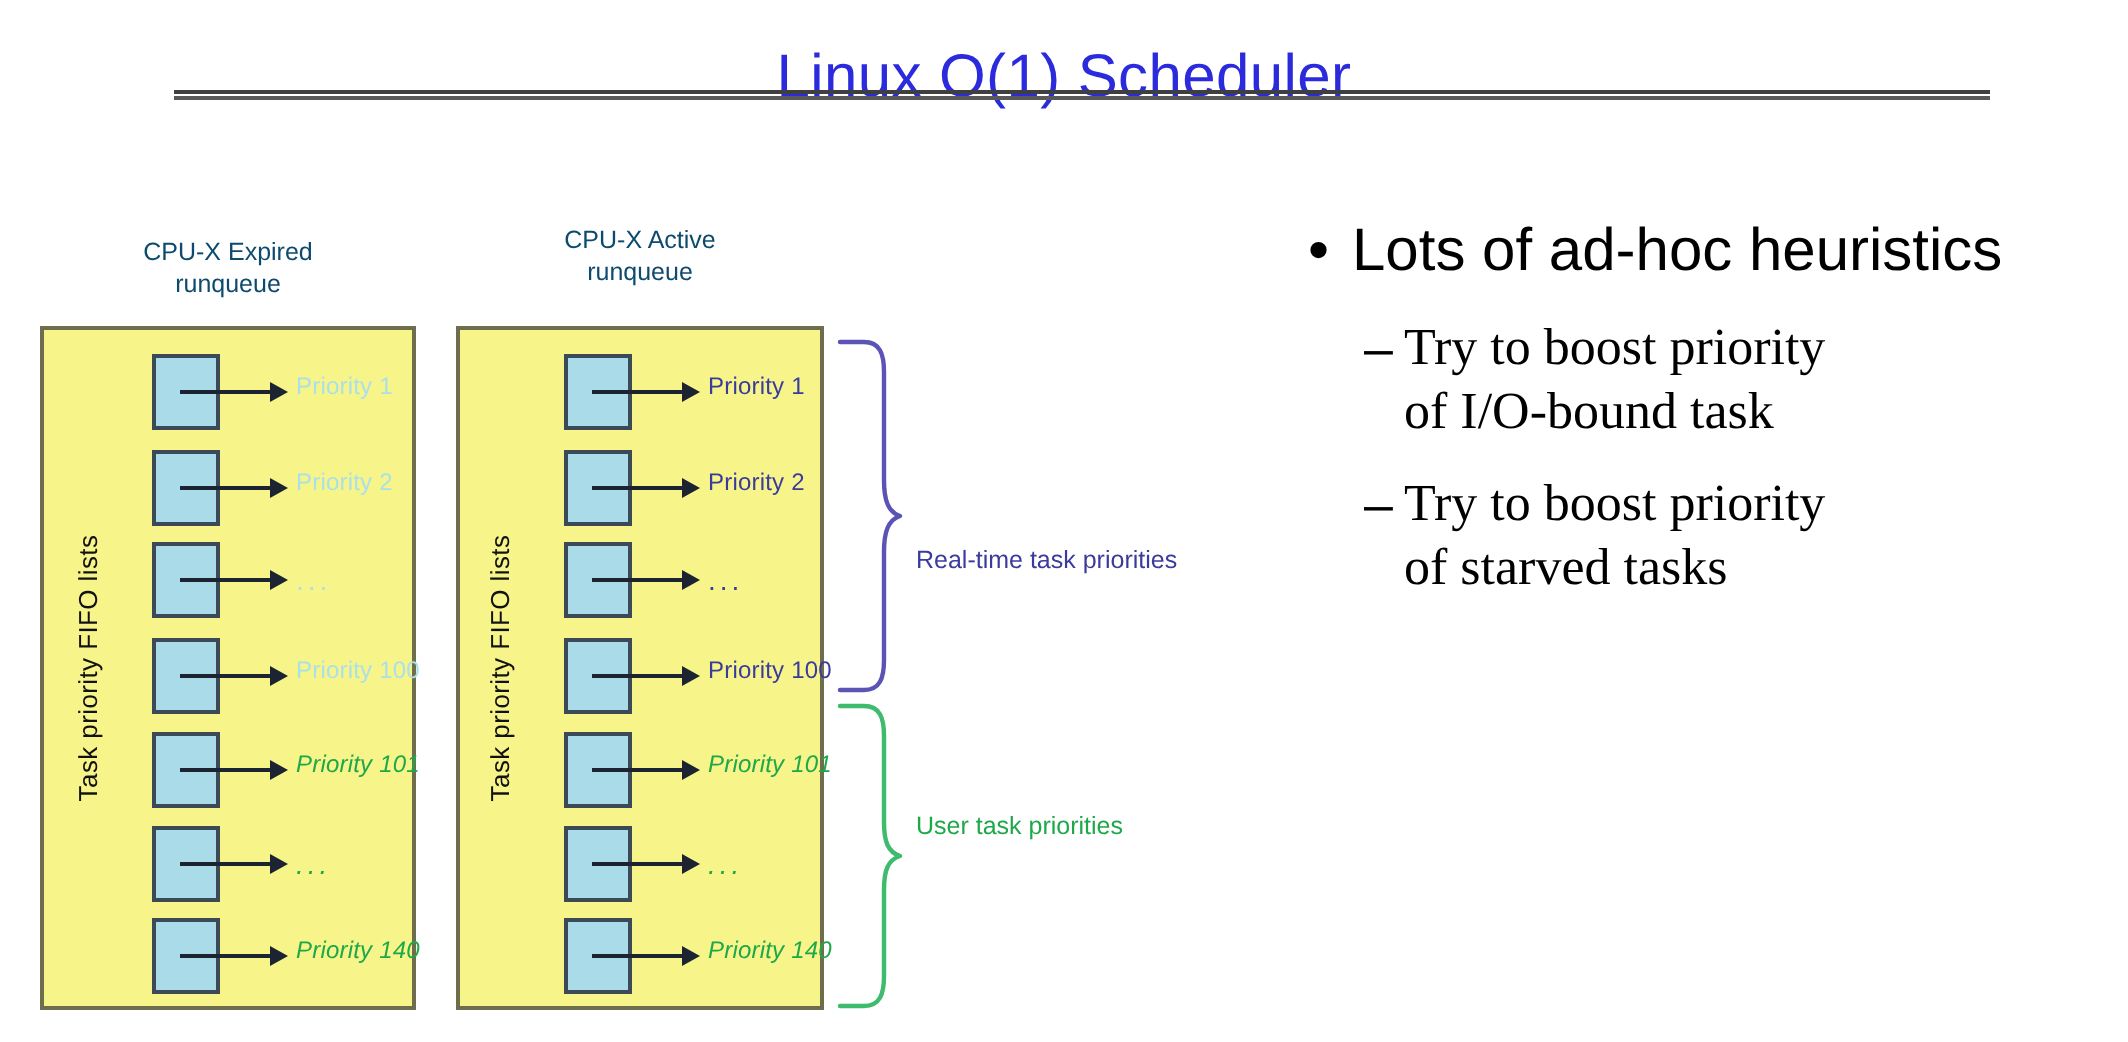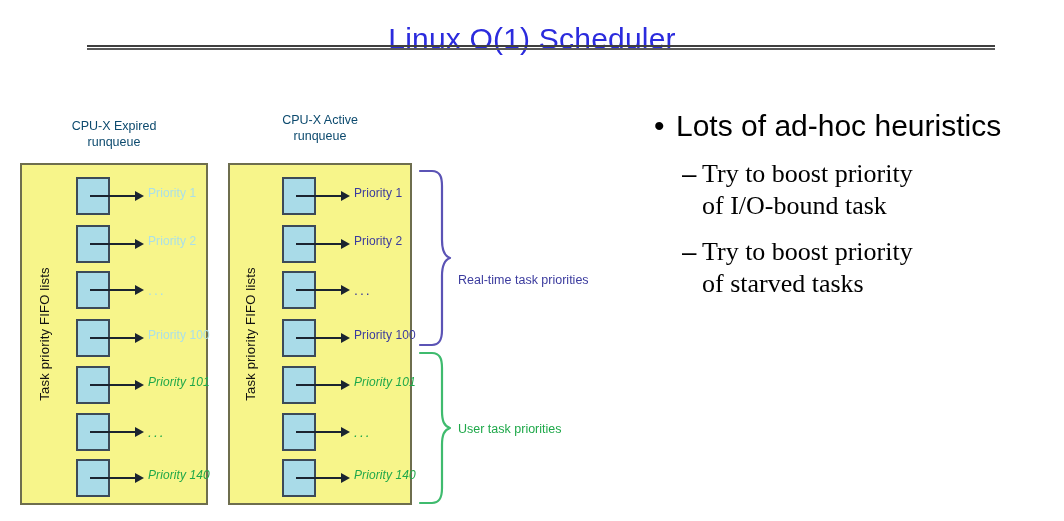--- a/index.html
+++ b/index.html
@@ -276,21 +276,21 @@
   </div>
 
   <svg class="brace-svg" style="left:418px; top:168px;" width="34" height="180" viewBox="0 0 34 180">
     <path d="M2,3 L14,3 C22,3 24,9 24,18 L24,72 C24,82 26,88 32,90 C26,92 24,98 24,108 L24,162 C24,171 22,177 14,177 L2,177" fill="none" stroke="#5b53b5" stroke-width="2.2" stroke-linecap="round" stroke-linejoin="round"></path>
   </svg>
   <div class="brace-label rt" style="left:458px; top:254px;margin-top:19px;">Real-time task priorities</div>
 
   <svg class="brace-svg" style="left:418px; top:350px;" width="34" height="156" viewBox="0 0 34 156">
     <path d="M2,3 L14,3 C22,3 24,9 24,18 L24,61 C24,71 26,76 32,78 C26,80 24,85 24,95 L24,138 C24,147 22,153 14,153 L2,153" fill="none" stroke="#3fbb6e" stroke-width="2.2" stroke-linecap="round" stroke-linejoin="round"></path>
   </svg>
-  <div class="brace-label user" style="left:458px; top:422px;">User task priorities</div>
+  <div class="brace-label user" style="left:458px; top:406px;">User task priorities</div>
 </div>
 
 <div id="bullets">
   <div class="bullet-l1">
     <span class="dot">•</span>
     <span>Lots of ad-hoc heuristics</span>
   </div>
 
   <div class="bullet-l2">
     <span class="dash">–</span>

